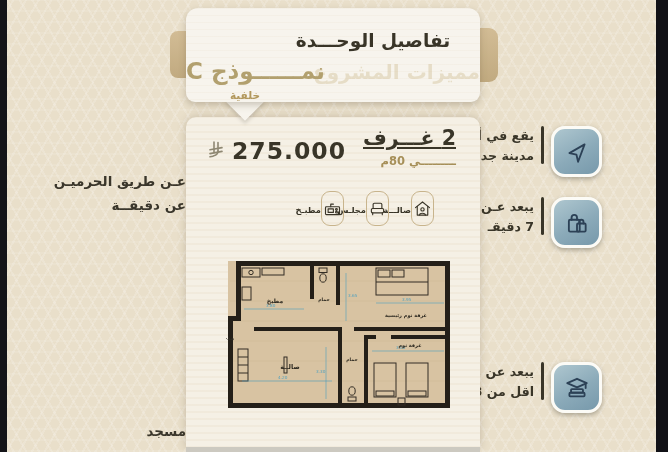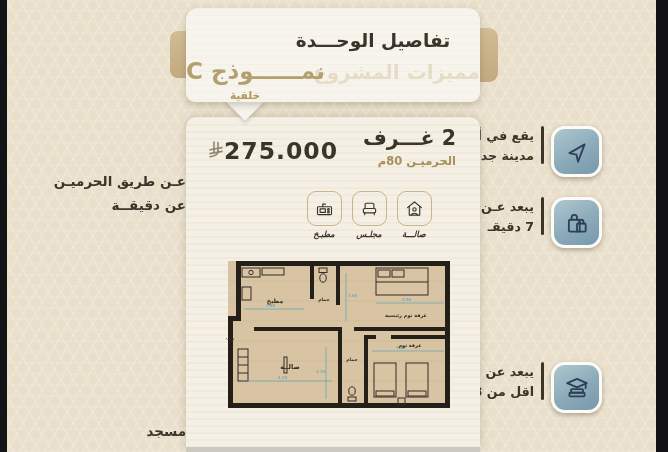--- a/index.html
+++ b/index.html
@@ -51,28 +51,28 @@
   .tab-label{position:absolute;left:220px;top:89px;width:50px;text-align:center;direction:rtl;
     font-size:10.5px;font-weight:bold;color:#b2985c;z-index:6;}
 
   
   .content-card{position:absolute;left:186px;top:117px;width:294px;height:331px;z-index:2;
     background:#f5f0e5;border-radius:10px 10px 0 0;box-shadow:0 0 9px rgba(90,75,50,.25);
     background-image:repeating-linear-gradient(180deg, rgba(190,155,100,.07) 0 1.5px, transparent 1.5px 7px);}
   .bottom-strip{position:absolute;left:186px;top:447px;width:294px;height:5px;background:#ccc9c0;z-index:3;}
 
   .rooms-block{position:absolute;left:164px;top:8px;width:106px;direction:rtl;text-align:right;}
-  .rooms-count{font-size:20.5px;font-weight:bold;color:#393528;line-height:1.3;}
+  .rooms-count{font-size:20.5px;font-weight:bold;color:#393528;line-height:1.3;text-decoration:underline;}
   .rooms-area{font-size:11.5px;font-weight:bold;color:#a68f58;margin-top:2px;}
-  .price-block{position:absolute;left:22px;top:20px;display:flex;align-items:center;}
+  .price-block{position:absolute;left:22px;top:20px;display:flex;align-items:center;gap:8px;}
   .price-value{font-size:23.5px;font-weight:bold;color:#393528;letter-spacing:1px;}
   .sar svg{stroke:#8f8873;fill:none;stroke-width:1.6;stroke-linecap:round;}
 
   .amenities{position:absolute;left:70px;top:74px;width:178px;display:flex;gap:5px;direction:rtl;}
-  .amenity{width:40px;display:flex;flex-direction:column;align-items:center;font-style:italic;}
+  .amenity{width:40px;display:flex;flex-direction:row;align-items:center;}
   .amenity-box{width:33px;height:33px;border:1.3px solid #c8b48c;border-radius:9px;
     display:flex;align-items:center;justify-content:center;}
   .amenity-box svg{stroke:#3a3528;fill:none;stroke-width:1.3;stroke-linejoin:round;stroke-linecap:round;}
   .amenity-label{margin-top:3px;font-size:8.3px;font-weight:bold;color:#393528;white-space:nowrap;direction:rtl;}
 
   .floorplan{position:absolute;left:40px;top:134px;width:229px;height:167px;}
   .floorplan svg{display:block;}
   .fp-label{fill:#2e2a21;font-weight:bold;font-family:"DejaVu Sans",sans-serif;}
   .fp-dim{fill:#4fa0bf;font-family:"DejaVu Sans",sans-serif;font-size:4.2px;}
   .fp-dimline{stroke:#4fa0bf;stroke-width:.6;}
@@ -143,21 +143,21 @@
     <div class="ghost-title">مميزات المشروع</div>
     <div class="hdr-title">تفاصيل الوحـــدة</div>
     <div class="hdr-model">نمــــــوذج C</div>
   </div>
   <div class="tab-label">خلفية</div>
 
   <div class="content-card">
 
     <div class="rooms-block">
       <div class="rooms-count">2 غـــرف</div>
-      <div class="rooms-area">الحرميـن 80م</div>
+      <div class="rooms-area">ـــــــــي 80م</div>
     </div>
 
     <div class="price-block">
       <span class="sar">
         <svg width="16" height="18" viewBox="0 0 16 18">
           <path d="M6 2 V12.5 M10 2.5 V11"></path>
           <path d="M2 9.8 L14 7.6 M2 13.6 L14 11.4"></path>
           <path d="M10 11 c0 3 -1.8 4.2 -4.2 4.8 M2 16.8 l3-.6"></path>
         </svg>
       </span>

